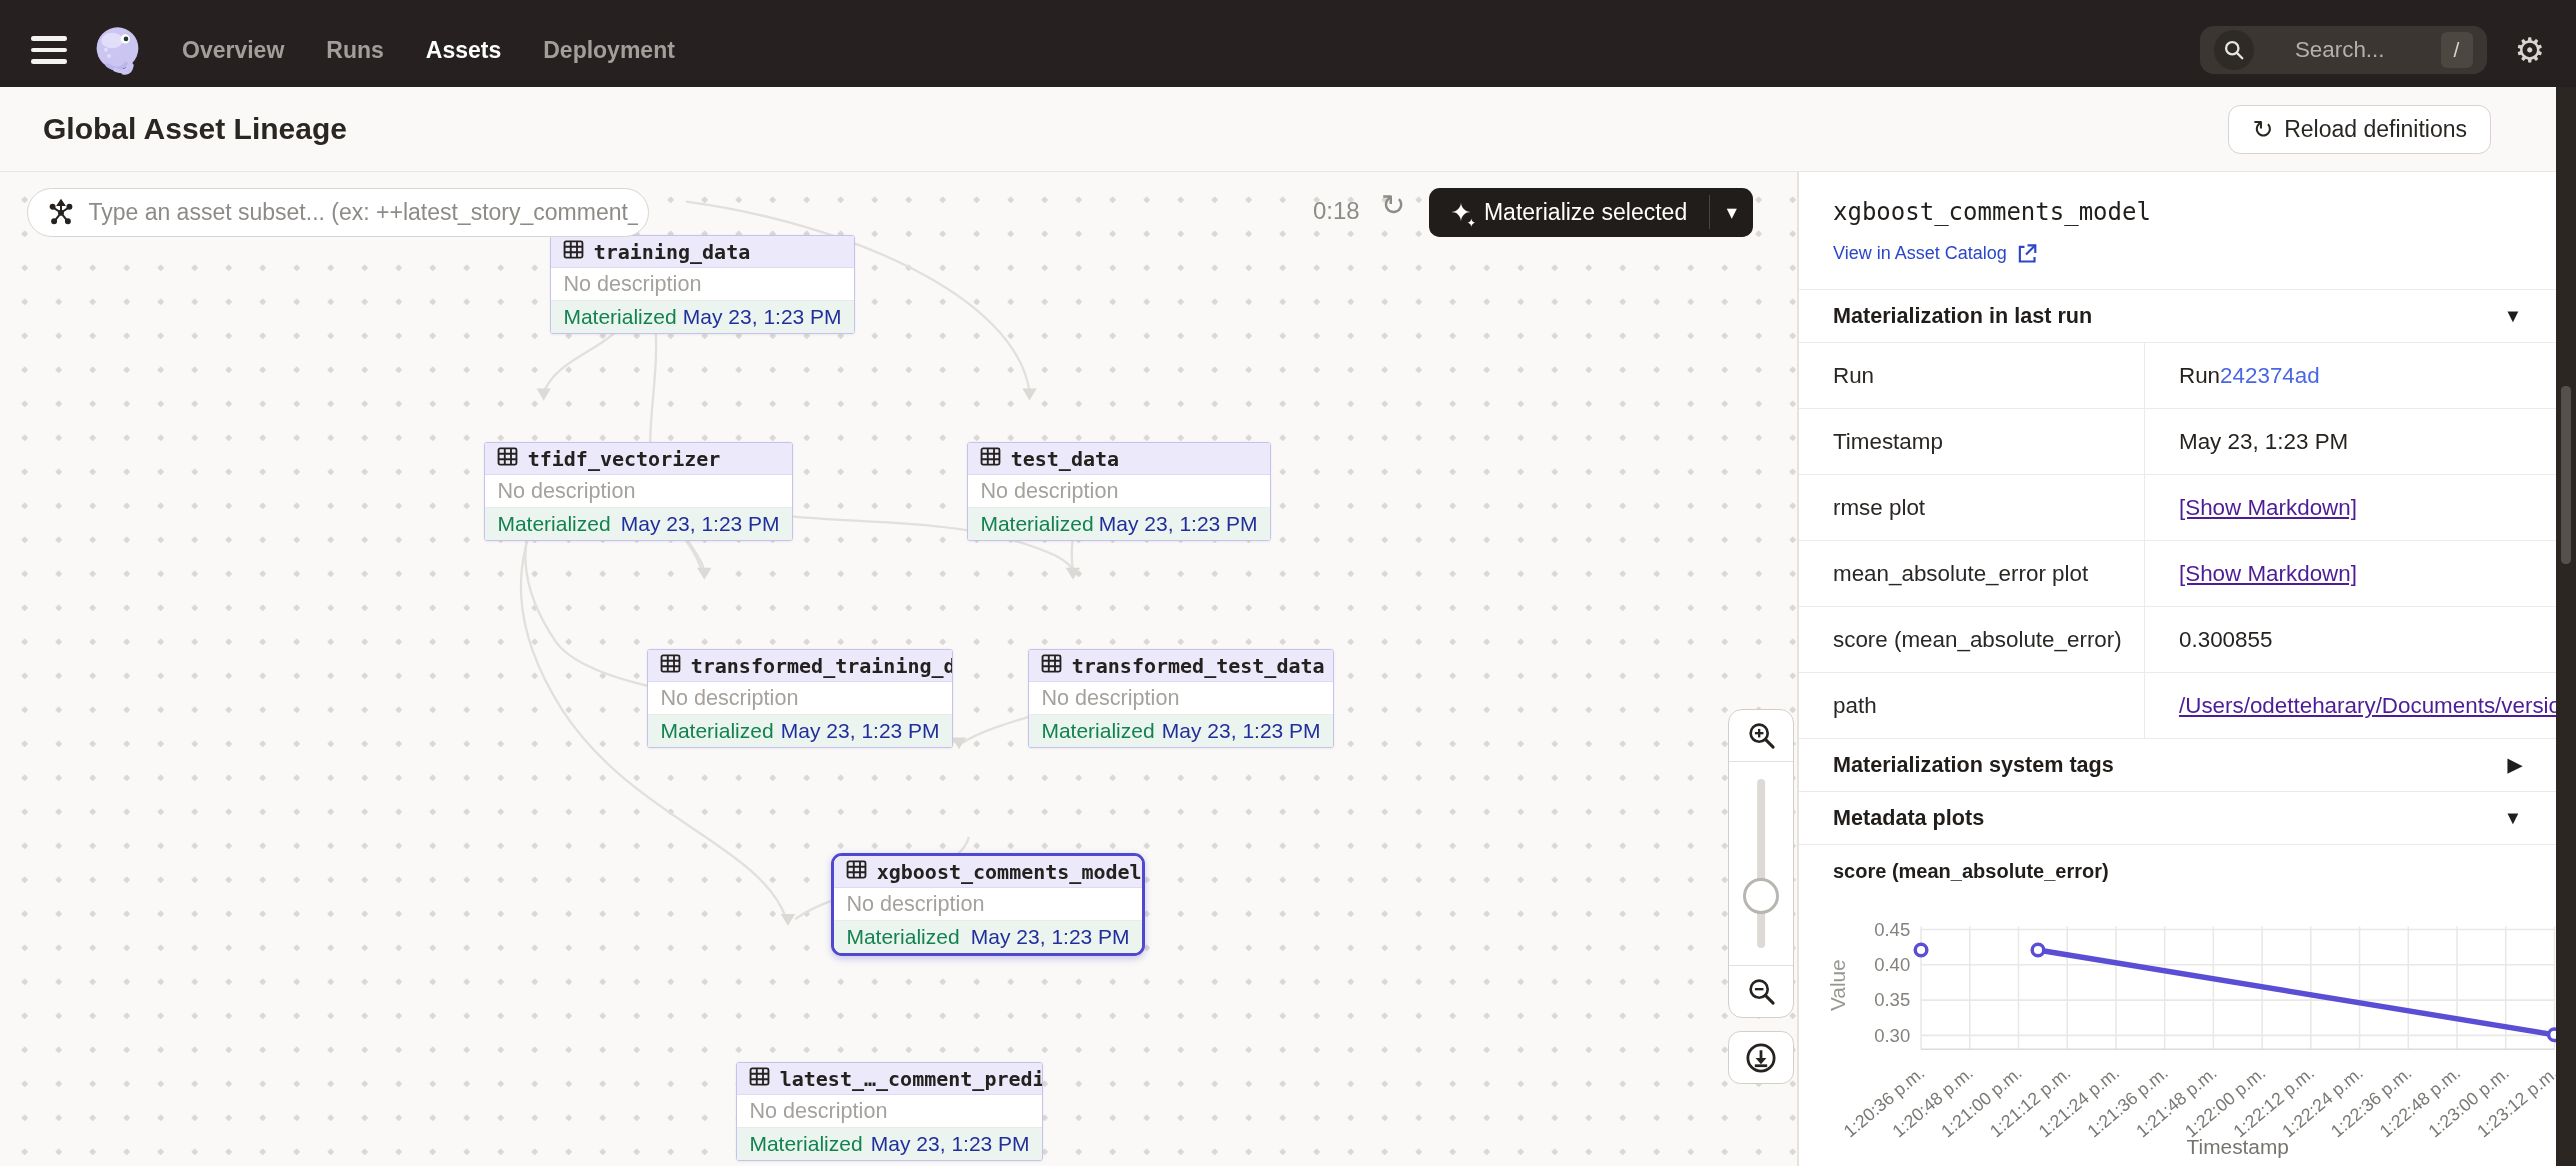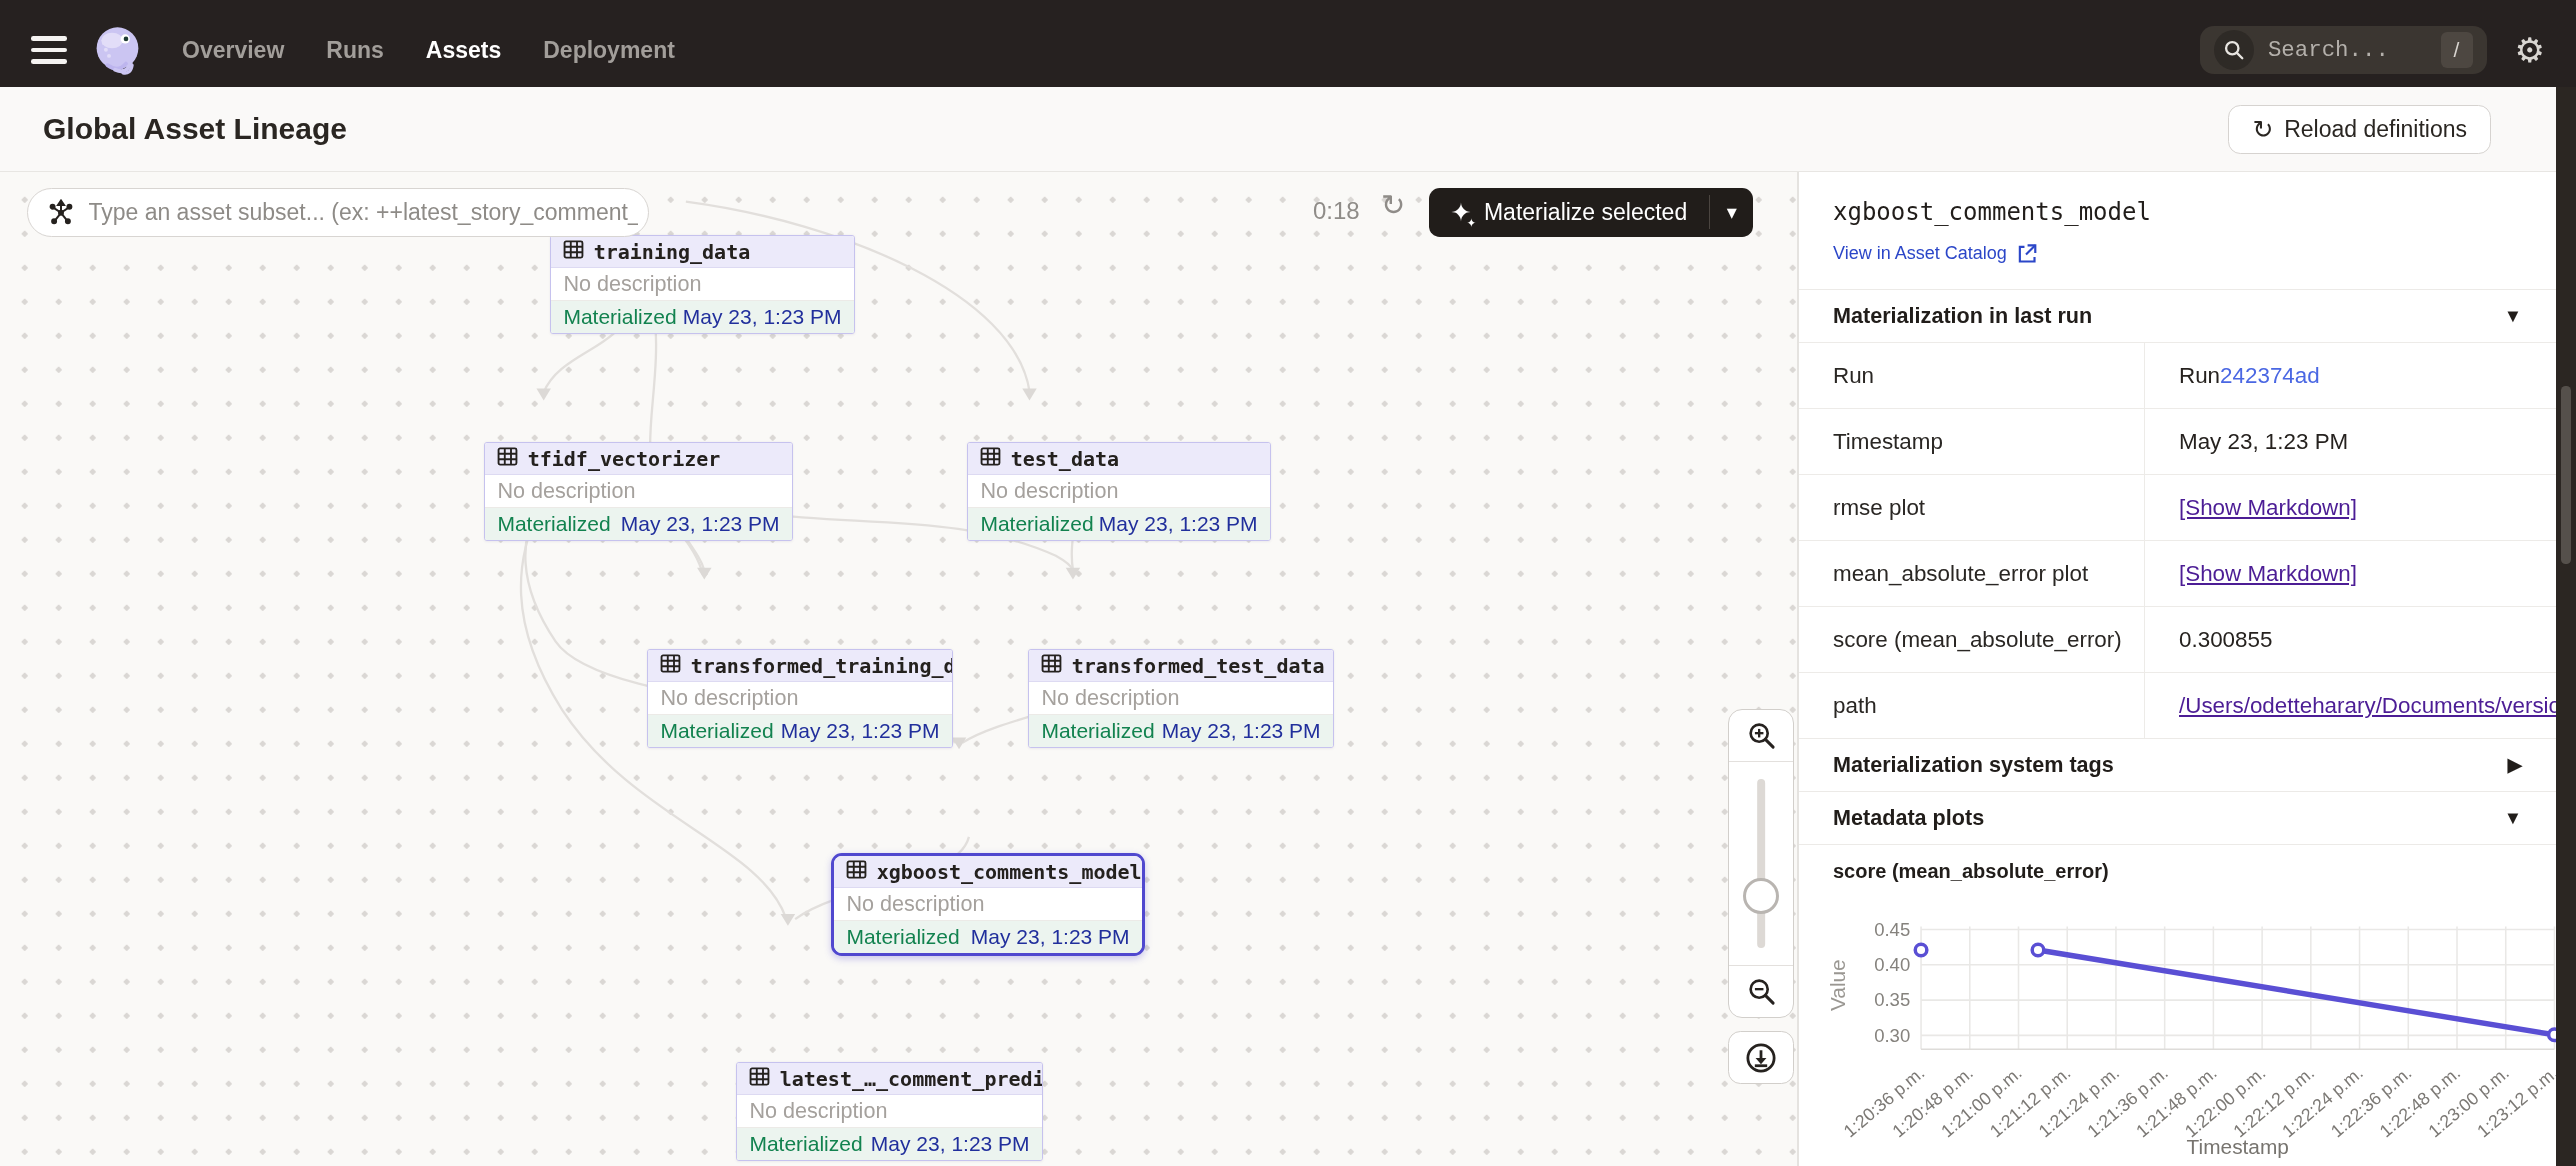--- a/index.html
+++ b/index.html
@@ -11,21 +11,21 @@
           display:flex;align-items:center;padding:0 31px;box-sizing:border-box;justify-content:flex-end;}
   .hamburger{width:36px;height:28px;display:flex;flex-direction:column;justify-content:space-between;cursor:pointer;margin-right:25px;}
   .hamburger div{height:4.6px;background:#f5f3f1;border-radius:2.3px;}
   .logo{width:51px;height:51px;margin-right:39px;}
   .navlinks{display:flex;gap:42px;}
   .navlink{font-size:23px;color:#a29e9a;font-weight:600;cursor:pointer;}
   .navlink.active{color:#ffffff;}
   .searchpill{margin-left:auto;width:287px;height:48px;background:#3b3631;border-radius:14px;
               display:flex;align-items:center;padding:0 14px;box-sizing:border-box;}
   .searchpill .mag{width:40px;height:40px;border-radius:50%;background:#2e2a26;display:flex;align-items:center;justify-content:center;margin-right:12.4px;flex:none;}
-  .searchpill input{flex:1;background:transparent;border:none;outline:none;font-size:22.4px;color:#86efac;min-width:0;font-family:Liberation Mono, monospace;}
+  .searchpill input{flex:1;background:transparent;border:none;outline:none;font-size:22.4px;color:#86efac;min-width:0;font-family:Liberation Sans, sans-serif;margin-left:27px;}
   .searchpill input::placeholder{color:#b4b0ab;}
   .slashbadge{width:32px;height:36px;background:#4d4741;border-radius:6.2px;color:#d9d5d0;font-size:21px;
               display:flex;align-items:center;justify-content:center;flex:none;}
   .gear{margin-left:28px;font-size:34px;color:#d9d6d2;cursor:pointer;line-height:1;}
 
   
   .pagehead{position:absolute;left:0;top:87px;width:2576px;height:85px;background:#faf9f8;
             border-bottom:1.5px solid #e8e6e3;display:flex;align-items:center;padding:0 43px;box-sizing:border-box;}
   .pagetitle{font-size:30px;font-weight:bold;color:#2a2622;}
   .reloadbtn{margin-left:auto;margin-right:42px;height:49px;padding:0 23px;border-radius:12.4px;border:1.5px solid #d6d3d0;

